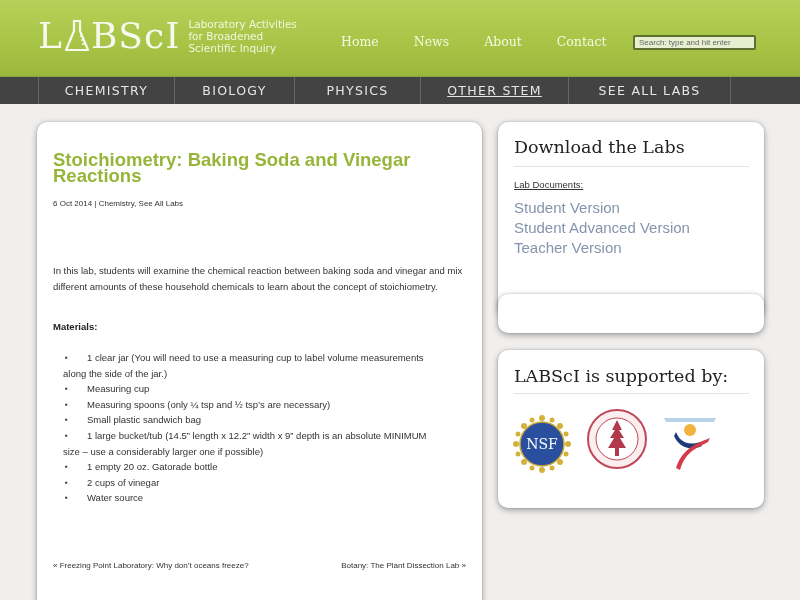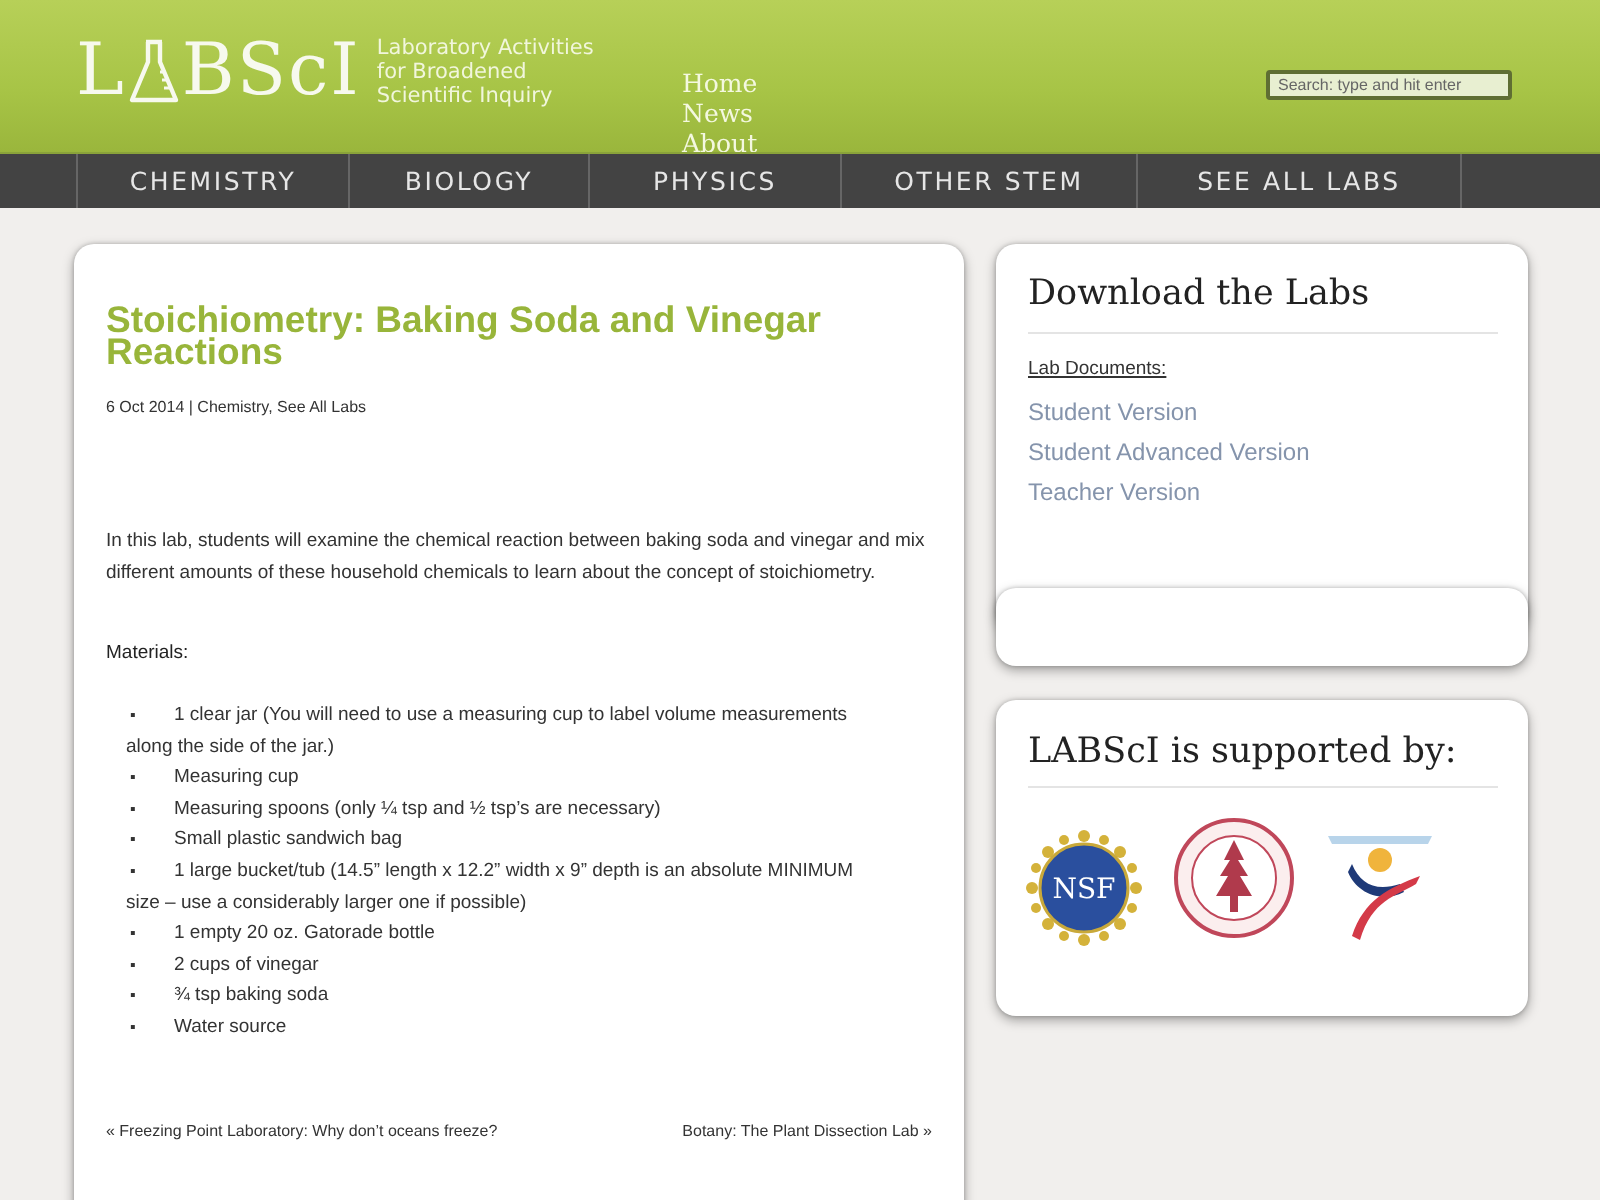--- a/index.html
+++ b/index.html
@@ -7,21 +7,21 @@
   body { background: #f1efed; font-family: "Liberation Sans", sans-serif; position: relative; }
 
   
   .header { position: absolute; left: 0; top: 0; width: 800px; height: 76px;
     background: linear-gradient(to bottom, #b7d058 0%, #a7c446 60%, #9ab63c 100%); }
   .logo { position: absolute; left: 38px; top: 16px; height: 40px; display: flex; align-items: center; }
   .logo-word { font-family: "DejaVu Serif", serif; font-size: 36px; color: #f7f9ee; letter-spacing: 1px; display: flex; align-items: center; line-height: 1; }
   .logo-flask { width: 26px; height: 34px; margin: 0 1px; }
   .logo-tag { margin-left: 8px; font-size: 10.5px; line-height: 12px; color: #f1f6dc; font-family: "DejaVu Sans", sans-serif; }
   .logo-tag div { white-space: nowrap; }
-  .topnav { position: absolute; left: 341px; top: 34px; display: flex; flex-direction: column; }
+  .topnav { position: absolute; left: 341px; top: 34px; display: flex; }
   .topnav a { font-family: "DejaVu Serif", serif; font-size: 12.5px; color: #f4f8e0; text-decoration: none; margin-right: 35px; }
   .topnav a.news { margin-right: 35px; }
   .search { position: absolute; left: 633px; top: 35px; width: 123px; height: 15px;
     border: 2px solid #5f6e33; border-radius: 2px; background: #e8efd1;
     font-size: 8px; color: #666; padding: 1px 4px; font-family: "Liberation Sans", sans-serif; }
 
   
   .catnav { position: absolute; left: 0; top: 76px; width: 800px; height: 28px; background: #434343;
     border-top: 1px solid #8aa33a; }
   .catnav .item { position: absolute; top: 0; height: 27px; display: flex; align-items: center; justify-content: center;
@@ -29,36 +29,36 @@
   .catnav .endline { position: absolute; top: 0; height: 27px; border-left: 1px solid #666; }
 
   
   .card { position: absolute; background: #fff; border-radius: 10px;
     box-shadow: 0 2px 6px rgba(0,0,0,0.35), 0 0 2px rgba(0,0,0,0.2); }
   .main { left: 37px; top: 122px; width: 445px; height: 490px; }
   .title { position: absolute; left: 16px; top: 30px; width: 410px; color: #98b53a; font-size: 18.5px; font-weight: bold; line-height: 16px; }
   .meta { position: absolute; left: 16px; top: 77px; font-size: 8px; color: #333; }
   .meta a { color: #333; text-decoration: none; }
   .intro { position: absolute; left: 16px; top: 105px; width: 415px; font-size: 9.5px; line-height: 16px; color: #333; margin-top: 36px; }
-  .materials-h { position: absolute; left: 16px; top: 199px; font-size: 9.5px; font-weight: normal; color: #222; }
+  .materials-h { position: absolute; left: 16px; top: 199px; font-size: 9.5px; font-weight: bold; color: #222; }
   .mat-list { position: absolute; left: 16px; top: 228px; width: 410px; list-style: none; font-size: 9.5px; line-height: 15.6px; color: #333; }
   .mat-list li { position: relative; padding-left: 34px; }
   .mat-list li::before { content: "▪"; position: absolute; left: 12px; top: 0; font-size: 8px; }
   .mat-list li .cont { display: block; margin-left: -24px; }
   .post-nav { position: absolute; left: 16px; top: 439px; width: 413px; font-size: 8px; color: #333; }
   .post-nav a { color: #333; text-decoration: none; }
   .post-nav .next { position: absolute; right: 0; top: 0; }
 
   
   .widget-h { font-family: "DejaVu Serif", serif; font-size: 17.5px; color: #222; font-weight: normal; }
   .side1 { left: 498px; top: 122px; width: 266px; height: 194px; }
   .side1 .widget-h { position: absolute; left: 16px; top: 15px; }
   .side1 .rule { position: absolute; left: 16px; top: 44px; width: 235px; border-top: 1px solid #e4e4e4; }
   .side1 .lab-docs { position: absolute; left: 16px; top: 57px; font-size: 9.5px; color: #333; text-decoration: underline; }
-  .side1 .dl { position: absolute; left: 16px; font-size: 12px; color: #8594ac; text-decoration: none; }
+  .side1 .dl { position: absolute; left: 16px; font-size: 15px; color: #8594ac; text-decoration: none; }
   .side2 { left: 498px; top: 294px; width: 266px; height: 39px; }
   .side3 { left: 498px; top: 350px; width: 266px; height: 158px; }
   .side3 .widget-h { position: absolute; left: 16px; top: 16px; }
   .side3 .rule { position: absolute; left: 16px; top: 43px; width: 235px; border-top: 1px solid #e4e4e4; }
   .sponsor { position: absolute; }
 </style>
 </head>
 <body>
 
 <div class="header">
@@ -83,41 +83,40 @@
     <a href="#">About</a>
     <a href="#">Contact</a>
   </nav>
   <div class="search" title="Search: type and hit enter">Search: type and hit enter</div>
 </div>
 
 <div class="catnav">
   <div class="item" style="left:38px;width:136px;">CHEMISTRY</div>
   <div class="item" style="left:174px;width:120px;">BIOLOGY</div>
   <div class="item" style="left:294px;width:126px;">PHYSICS</div>
-  <div class="item" style="left:420px;width:148px;">OTHER STEM</div>
+  <div class="item" style="left:420px;width:148px;text-decoration:underline;">OTHER STEM</div>
   <div class="item" style="left:568px;width:162px;">SEE ALL LABS</div>
   <div class="endline" style="left:730px;"></div>
 </div>
 
 <div class="card main">
   <h1 class="title">Stoichiometry: Baking Soda and Vinegar Reactions</h1>
   <div class="meta">
     <span>6 Oct 2014</span><span> | </span><a href="#">Chemistry</a>, <a href="#">See All Labs</a>
   </div>
   <p class="intro">In this lab, students will examine the chemical reaction between baking soda and vinegar and mix different amounts of these household chemicals to learn about the concept of stoichiometry.</p>
   <div class="materials-h">Materials:</div>
   <ul class="mat-list">
     <li><span>1 clear jar (You will need to use a measuring cup to label volume measurements</span><span class="cont">along the side of the jar.)</span></li>
     <li><span>Measuring cup</span></li>
     <li><span>Measuring spoons (only ¼ tsp and ½ tsp’s are necessary)</span></li>
     <li><span>Small plastic sandwich bag</span></li>
     <li><span>1 large bucket/tub (14.5” length x 12.2” width x 9” depth is an absolute MINIMUM</span><span class="cont">size – use a considerably larger one if possible)</span></li>
     <li><span>1 empty 20 oz. Gatorade bottle</span></li>
     <li><span>2 cups of vinegar</span></li>
-    <li><span>¾ tsp baking soda</span></li>
     <li><span>Water source</span></li>
   </ul>
   <div class="post-nav">
     <a href="#" class="prev">« Freezing Point Laboratory: Why don’t oceans freeze?</a>
     <a href="#" class="next">Botany: The Plant Dissection Lab »</a>
   </div>
 </div>
 
 <div class="card side1">
   <h2 class="widget-h">Download the Labs</h2>

